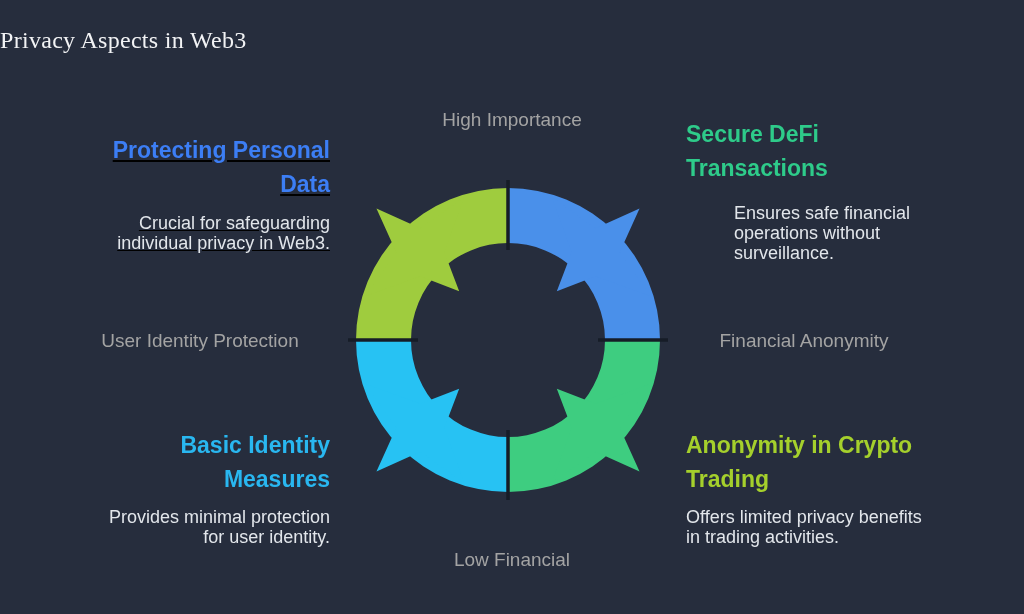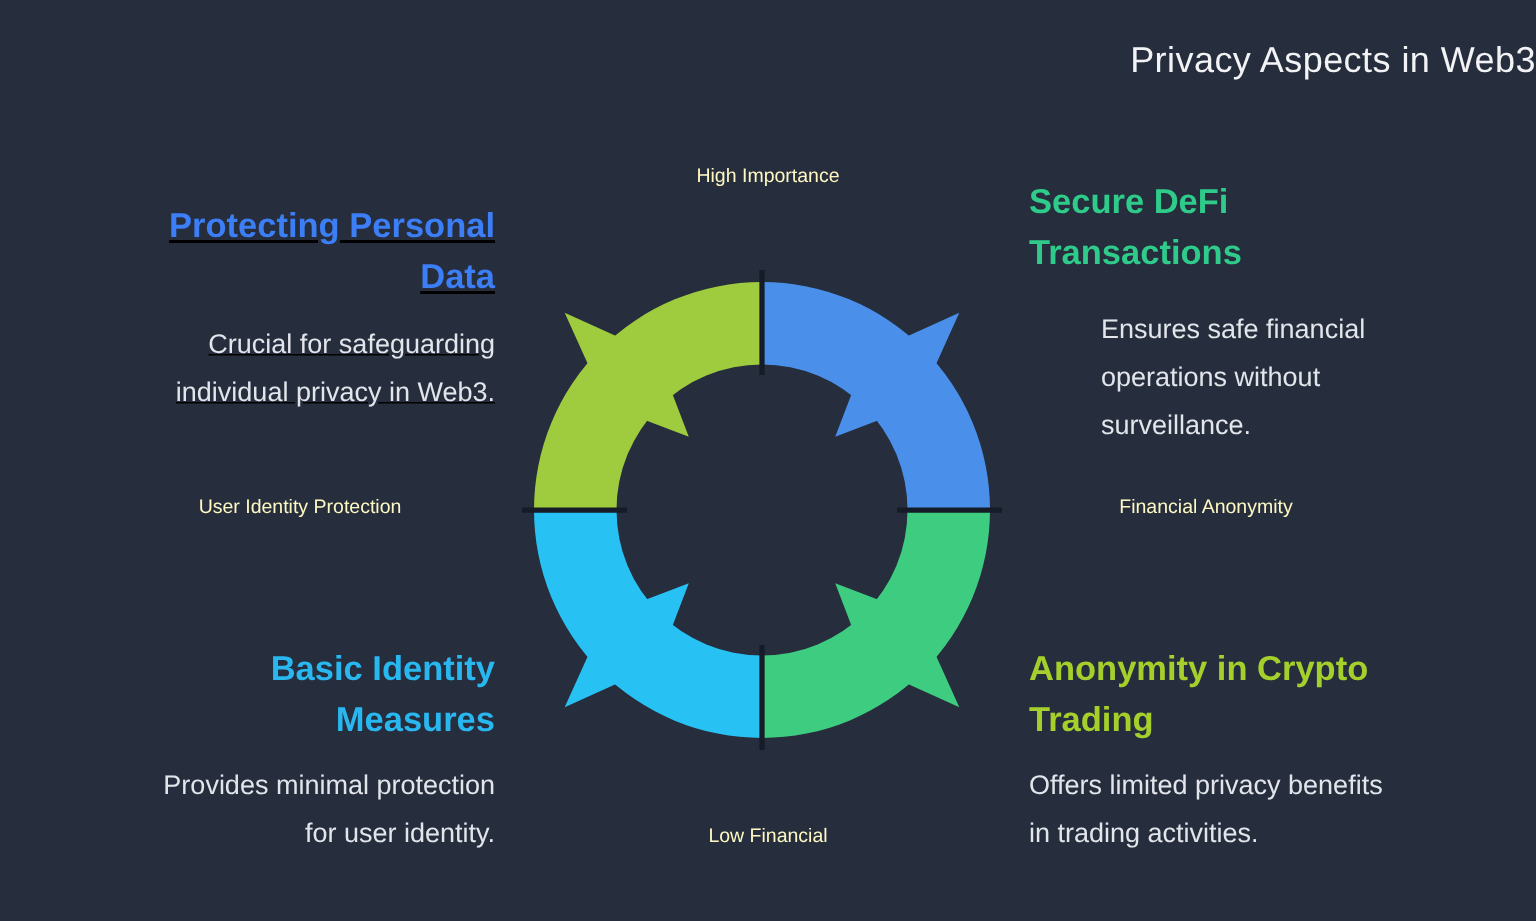--- a/index.html
+++ b/index.html
@@ -7,29 +7,30 @@
     position: relative;
     width: 1024px;
     height: 614px;
     background: #262d3d;
     overflow: hidden;
     font-family: "Liberation Sans", sans-serif;
   }
   .title {
     position: absolute;
     top: 27px; left: 0; right: 0;
-    text-align: right;
+    text-align: left;
     font-size: 24px;
     letter-spacing: 0.3px;
     color: #f2f3f5;
+    font-family: Liberation Serif, serif;
   }
   .axis {
     position: absolute;
-    font-size: 13px;
-    color: #fef9c3;
+    font-size: 19px;
+    color: #a3a3a3;
   }
   .axis-top    { top: 109px; left: 0; right: 0; text-align: center; }
   .axis-bottom { top: 549px; left: 0; right: 0; text-align: center; }
   .axis-left   { top: 330px; left: 0;     width: 400px; text-align: center; }
   .axis-right  { top: 330px; left: 604px; width: 400px; text-align: center; }
 
   .diagram {
     position: absolute;
     left: 338px; top: 170px;
     width: 340px; height: 340px;
@@ -39,21 +40,21 @@
   .block h2 {
     margin: 0;
     font-size: 23px;
     line-height: 34px;
     font-weight: 700;
     white-space: pre-line;
   }
   .block p {
     margin: 0;
     font-size: 18px;
-    line-height: 32px;
+    line-height: 20px;
     color: #e2e6eb;
     white-space: pre-line;
   }
   .block-tl { left: 40px;  top: 133px; width: 290px; text-align: right; text-decoration: underline; }
   .block-tl p { margin-top: 12px; }
   .block-tl h2 { color: #3c7ef5; }
 
   .block-tr { left: 686px; top: 117px; width: 260px; text-align: left; }
   .block-tr p { margin-top: 18px; margin-left: 48px; }
   .block-tr h2 { color: #2ecb8a; }

